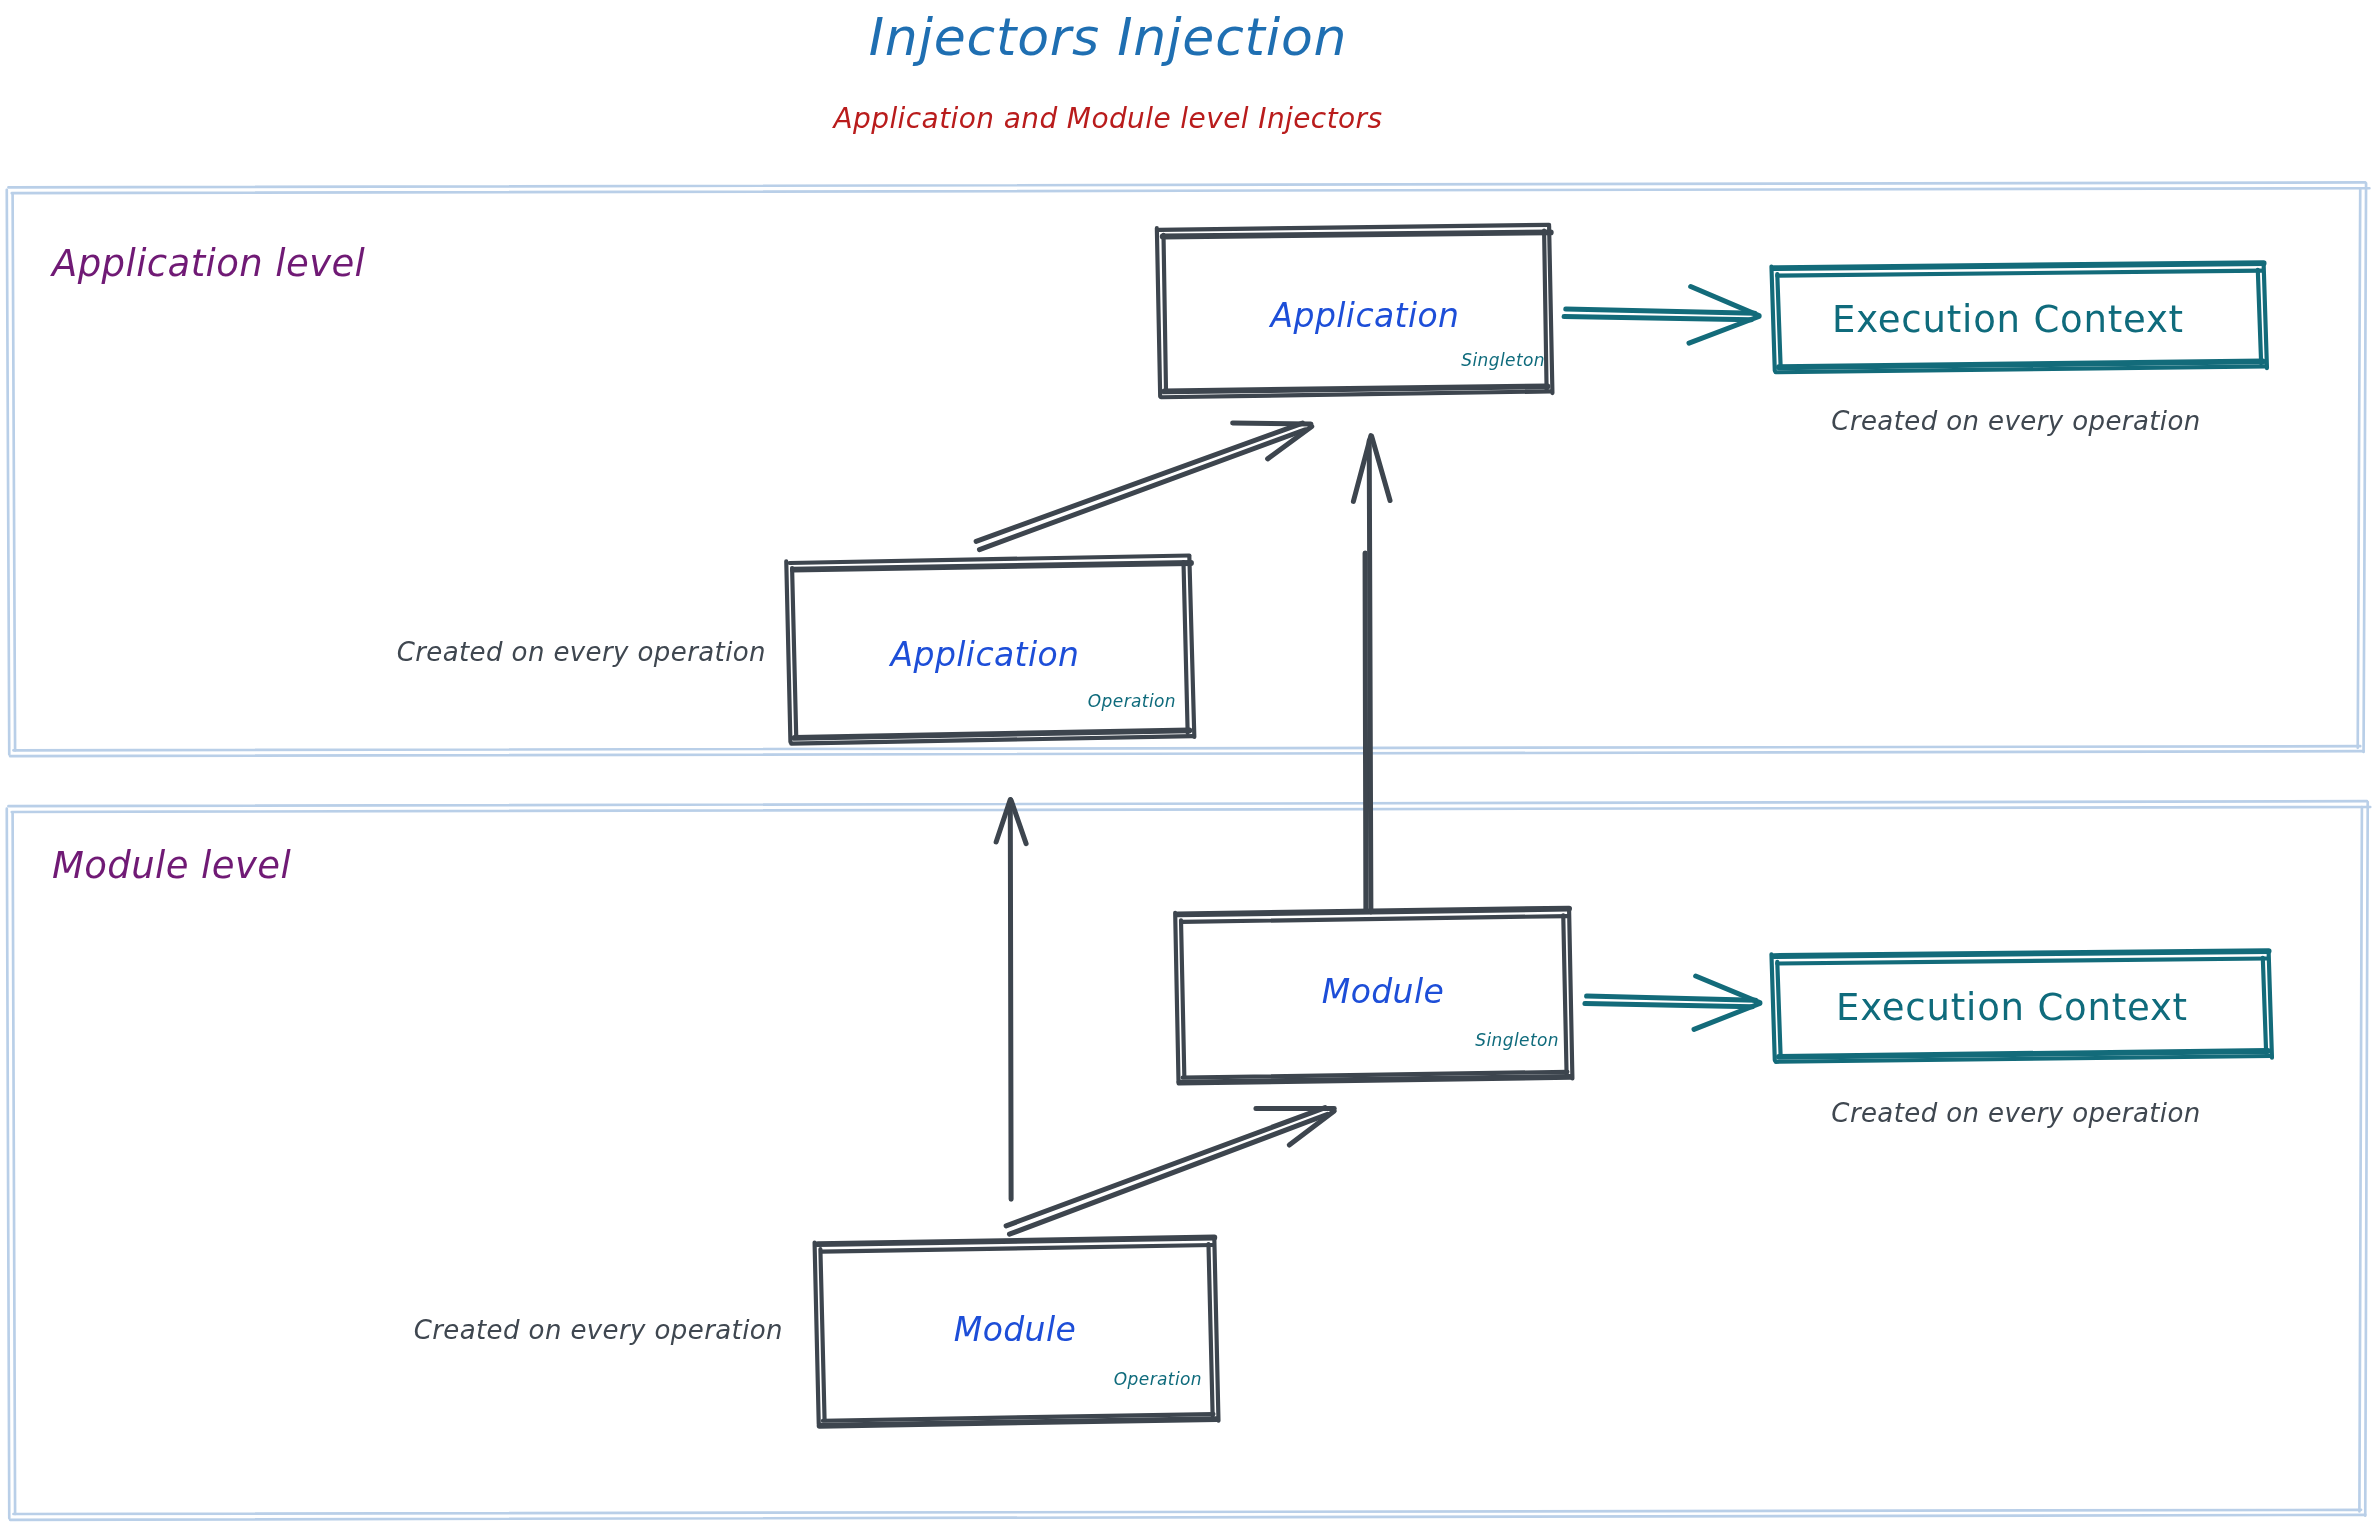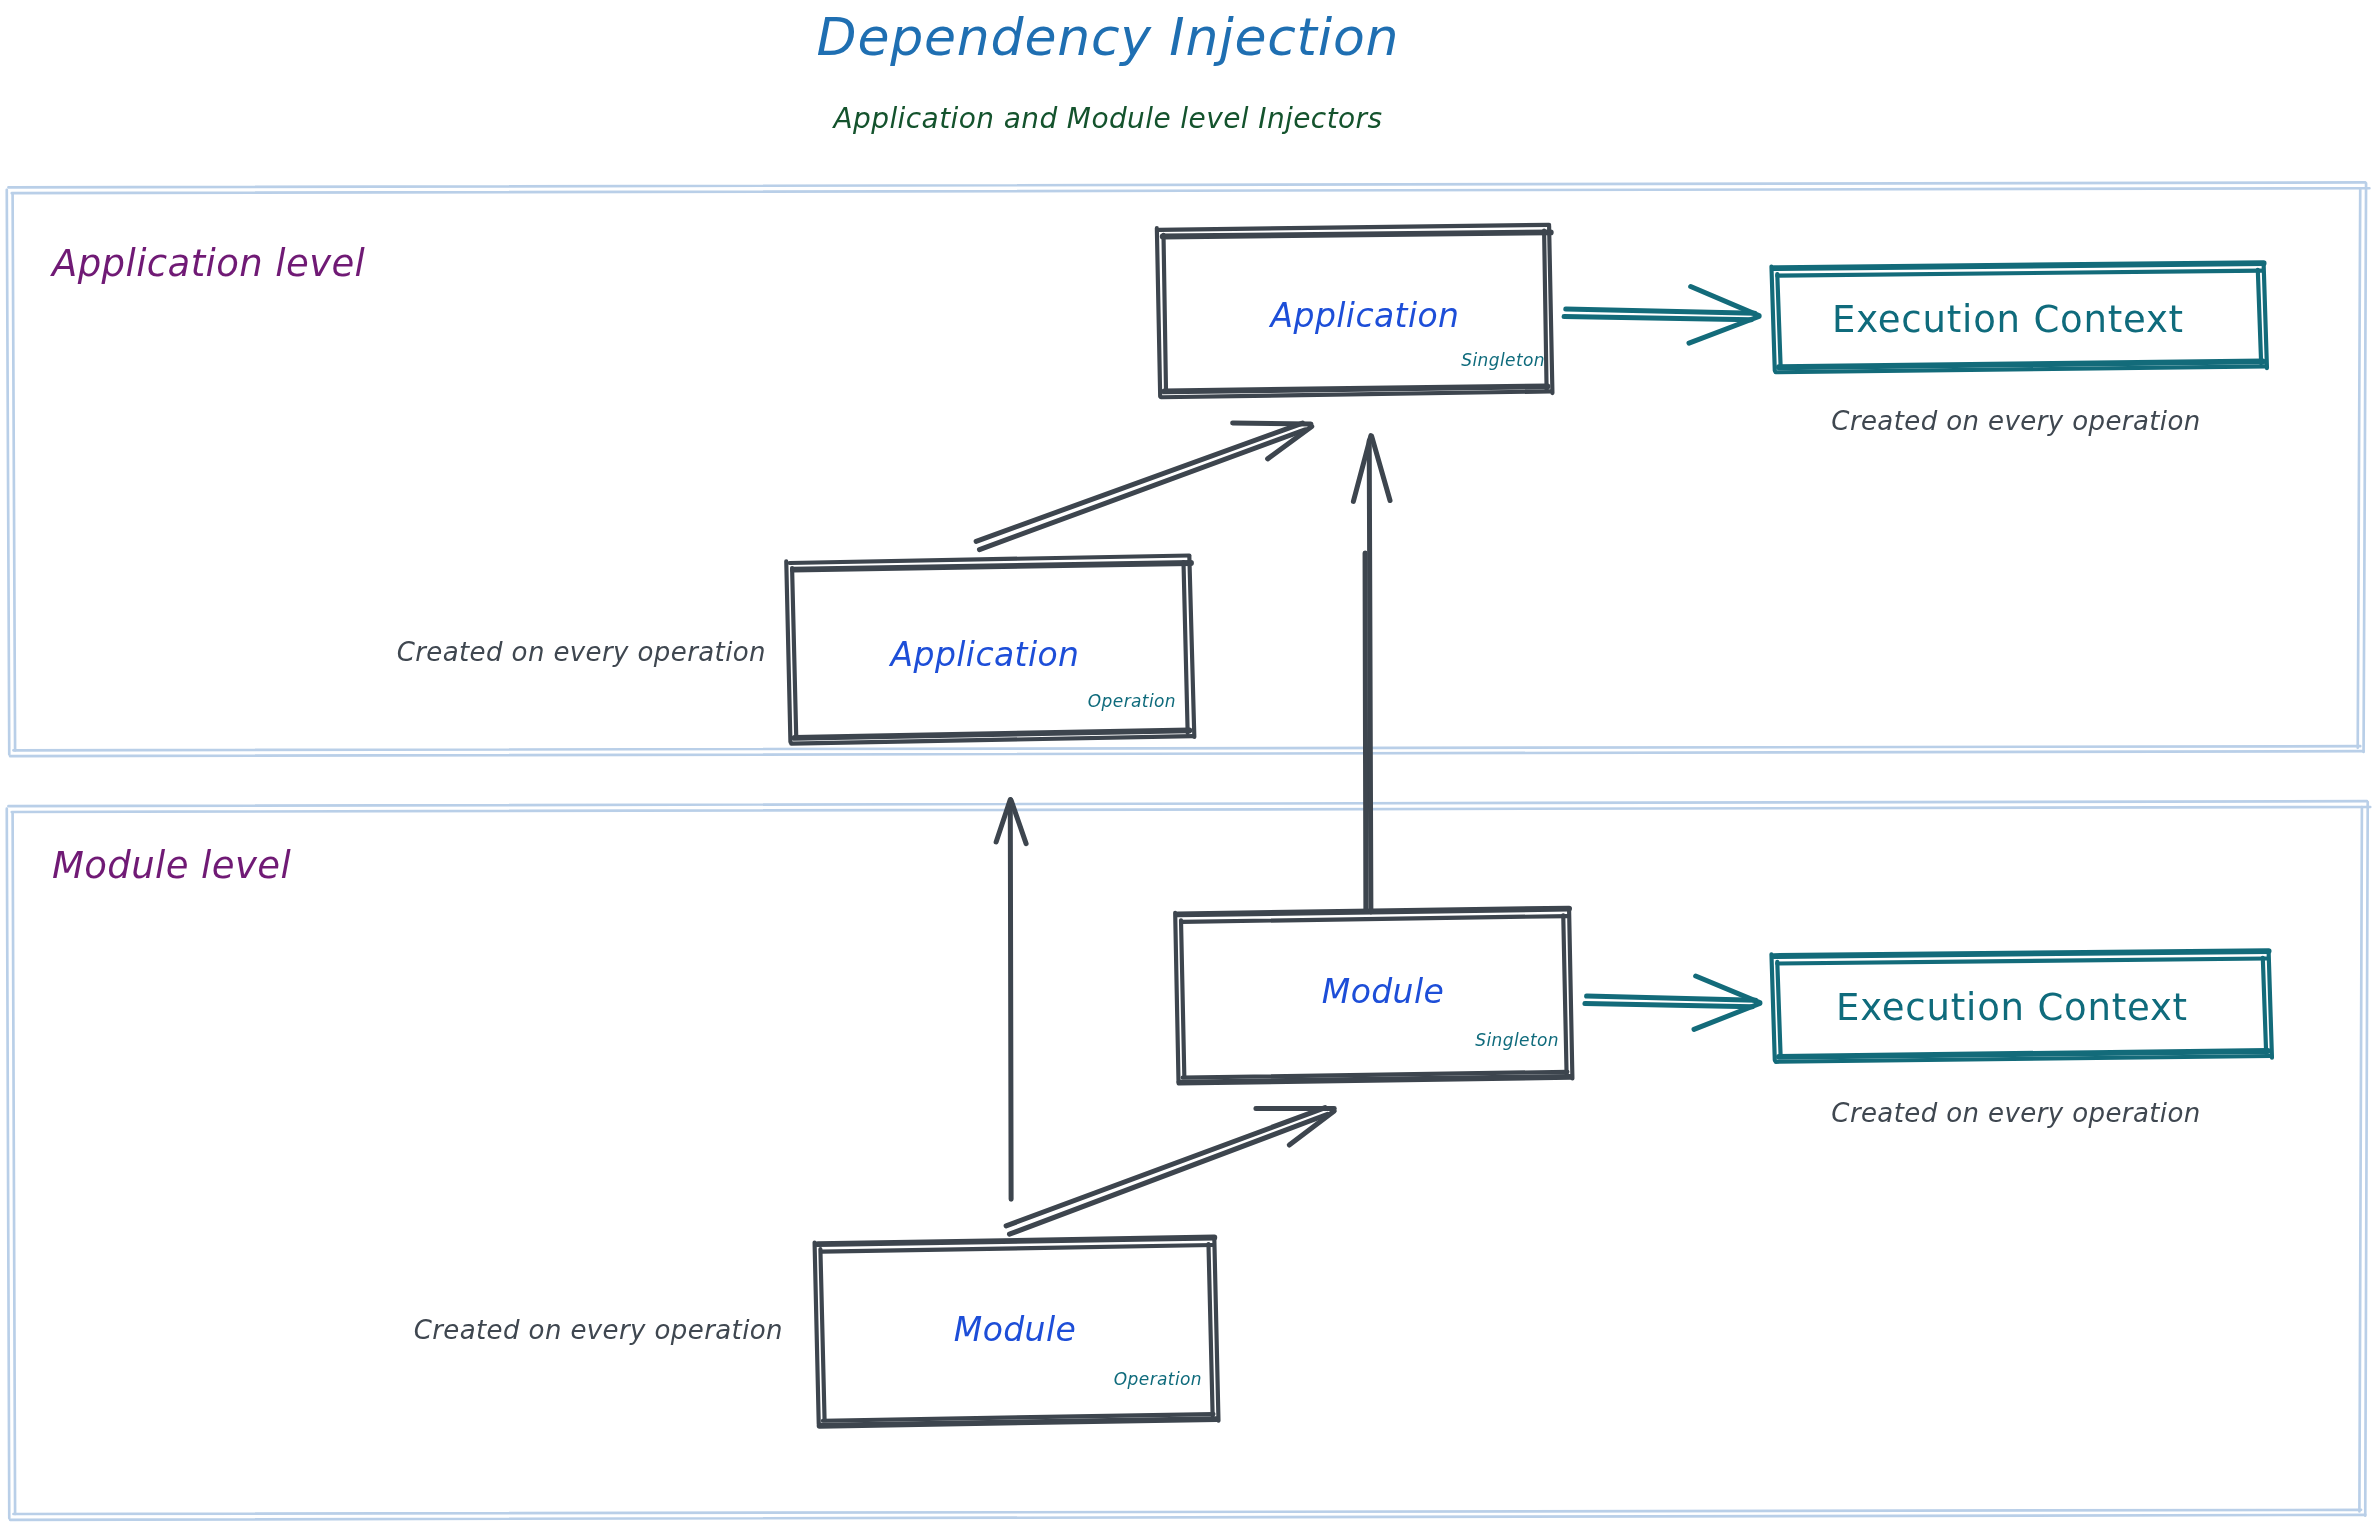--- a/index.html
+++ b/index.html
@@ -10,21 +10,21 @@
   #stage{position:absolute;left:0;top:0;width:2377px;height:1534px;}
   svg.layer{position:absolute;left:0;top:0;width:2377px;height:1534px;overflow:visible;}
   .txt{position:absolute;white-space:nowrap;}
 
   .title{
     font-size:52px;color:#1f6fb2;font-weight:400;
     font-family:"DejaVu Sans","Liberation Sans",sans-serif;
     font-style:italic;letter-spacing:0.8px;
   }
   .subtitle{
-    font-size:28px;color:#14532d;font-style:italic;letter-spacing:0.4px;
+    font-size:28px;color:#b91c1c;font-style:italic;letter-spacing:0.4px;
   }
   .levelLabel{
     font-size:37px;color:#701a75;font-style:italic;letter-spacing:0.4px;
   }
   .boxTitle{
     font-size:33px;color:#1d4ed8;font-style:italic;letter-spacing:0.4px;
   }
   .boxScope{
     font-size:17px;color:#0f6b7c;font-style:italic;letter-spacing:0.4px;
   }
@@ -35,21 +35,21 @@
     font-size:26px;color:#3f4750;font-style:italic;letter-spacing:0.4px;
   }
   .ctr{transform:translateX(-50%);}
   .rgt{transform:translateX(-100%);}
 </style>
 </head>
 <body>
 
 <div id="stage">
 
-  <div class="txt title ctr" style="left:1108px;top:6.7px;">Dependency Injection</div>
+  <div class="txt title ctr" style="left:1108px;top:6.7px;">Injectors Injection</div>
   <div class="txt subtitle ctr" style="left:1108px;top:102px;">Application and Module level Injectors</div>
 
   <div class="txt levelLabel" style="left:52px;top:242px;">Application level</div>
   <div class="txt levelLabel" style="left:52px;top:844px;">Module level</div>
 
   <div class="txt boxTitle ctr" style="left:1365px;top:296px;">Application</div>
   <div class="txt boxScope rgt" style="left:1545px;top:350px;">Singleton</div>
 
   <div class="txt boxTitle ctr" style="left:985px;top:635px;">Application</div>
   <div class="txt boxScope rgt" style="left:1176px;top:691px;">Operation</div>

